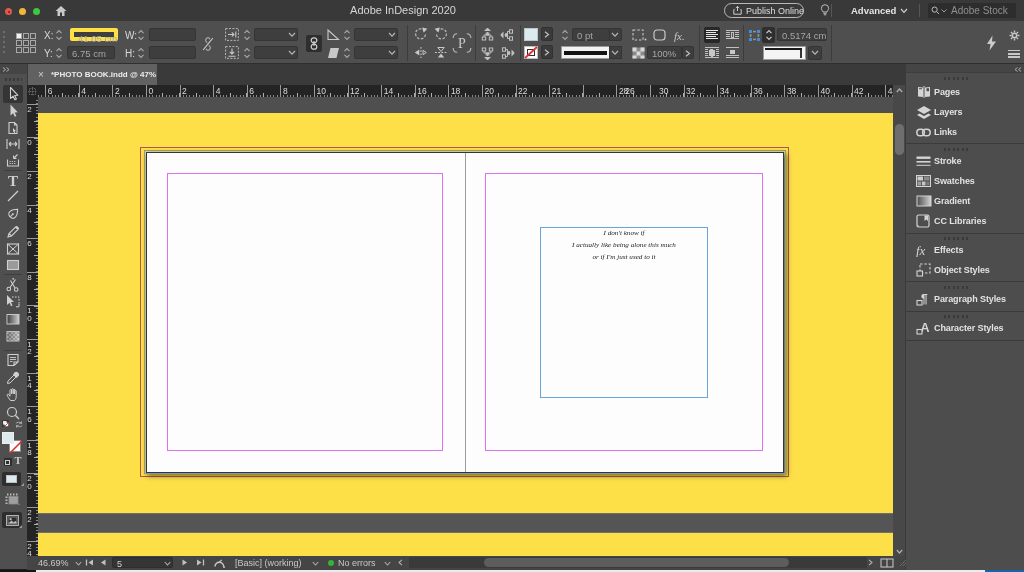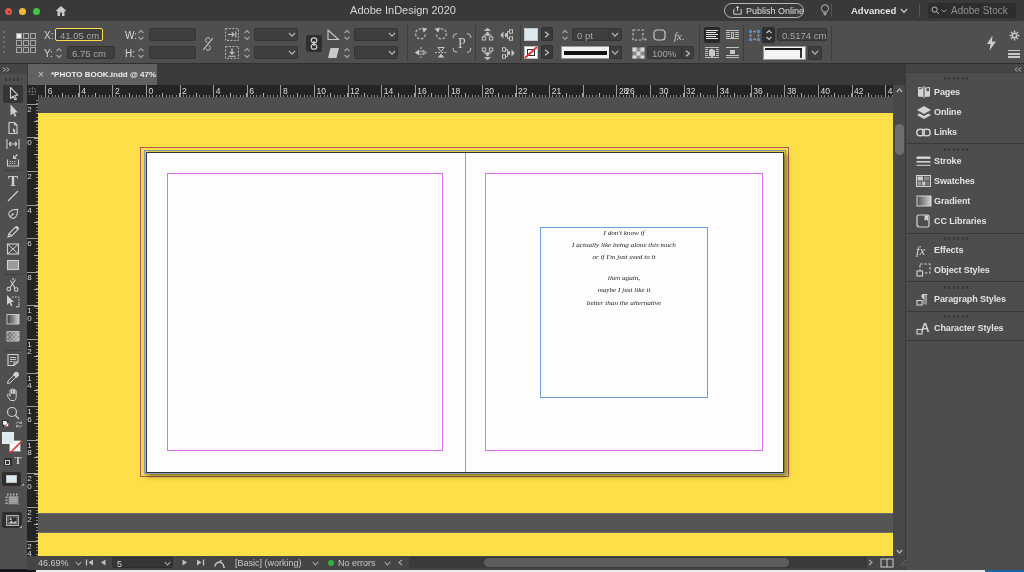--- a/index.html
+++ b/index.html
@@ -58,21 +58,21 @@
 <div class="abs" style="left:44px;top:9px;font-size:10px;color:#d8d8d8;">X:</div>
 <div class="abs" style="left:44px;top:27px;font-size:10px;color:#d8d8d8;">Y:</div>
 <svg class="abs" style="left:55px;top:8px;" width="8" height="12" viewBox="0 0 8 12">
       <path d="M1.5 4.2 L4 1.6 L6.5 4.2" stroke="#a9a9a9" stroke-width="1.1" fill="none"></path>
       <path d="M1.5 7.8 L4 10.4 L6.5 7.8" stroke="#a9a9a9" stroke-width="1.1" fill="none"></path>
     </svg>
 <svg class="abs" style="left:55px;top:26px;" width="8" height="12" viewBox="0 0 8 12">
       <path d="M1.5 4.2 L4 1.6 L6.5 4.2" stroke="#a9a9a9" stroke-width="1.1" fill="none"></path>
       <path d="M1.5 7.8 L4 10.4 L6.5 7.8" stroke="#a9a9a9" stroke-width="1.1" fill="none"></path>
     </svg>
-<div class="abs" style="left:55px;top:7px;width:48px;height:13px;background:#3e3e3e;border:1px solid #fde047;border-radius:2px;padding-left:32px;">
+<div class="abs" style="left:70px;top:7px;width:48px;height:13px;background:#3e3e3e;border:4px solid #fde047;border-radius:2px;padding-left:32px;">
       <div class="abs" style="left:4px;top:1px;font-size:9.5px;color:#a5a5a5;white-space:nowrap;">41.05 cm</div>
     </div>
 <div class="abs" style="left:67px;top:25px;width:48px;height:13px;background:#3e3e3e;border:1px solid #343434;border-radius:2px;">
       <div class="abs" style="left:4px;top:1px;font-size:9.5px;color:#a5a5a5;white-space:nowrap;">6.75 cm</div>
     </div>
 <div class="abs" style="left:125px;top:9px;font-size:10px;color:#d8d8d8;">W:</div>
 <div class="abs" style="left:125px;top:27px;font-size:10px;color:#d8d8d8;">H:</div>
 <svg class="abs" style="left:137px;top:8px;" width="8" height="12" viewBox="0 0 8 12">
       <path d="M1.5 4.2 L4 1.6 L6.5 4.2" stroke="#a9a9a9" stroke-width="1.1" fill="none"></path>
       <path d="M1.5 7.8 L4 10.4 L6.5 7.8" stroke="#a9a9a9" stroke-width="1.1" fill="none"></path>
@@ -463,21 +463,20 @@
 <div class="abs" style="left:101.5px;top:33.5px;width:649px;height:330px;border:1px solid #b25757;"></div>
 <div class="abs" style="left:108px;top:40px;width:638px;height:320px;box-shadow:2px 2px 5px 1px rgba(20,20,20,0.6);"></div>
 <div class="abs" style="left:105.5px;top:37px;width:642px;height:323.5px;border:1px solid #7e9aad;"></div>
 <div class="abs" style="left:107.5px;top:39px;width:638px;height:320.5px;background:#fdfdfd;border:1px solid #353535;"></div>
 <div class="abs" style="left:426.5px;top:40px;width:1px;height:318.5px;background:#9c9c9c;"></div>
 <div class="abs" style="left:128.5px;top:60px;width:276px;height:277.5px;border:1px solid #dc70ee;"></div>
 <div class="abs" style="left:447px;top:60px;width:277.5px;height:277.5px;border:1px solid #dc70ee;"></div>
 <div class="abs" style="left:502px;top:113.5px;width:168px;height:171.5px;border:1px solid #6aa3da;"></div>
 <div class="abs" style="left:502px;top:114px;width:168px;text-align:center;font-family:'Liberation Serif',serif;font-style:italic;font-size:7.15px;line-height:12.2px;color:#1c1c1c;">
 <div style="margin-bottom:8.6px;">I don't know if<br>I actually like being alone this much<br>or if I'm just used to it</div>
-<div style="margin-bottom:8.6px;">then again,<br>maybe I just like it<br>better than the alternative</div>
 </div>
 </div>
 <div class="abs" style="left:0;top:85px;width:27px;height:484px;background:#4f4f4f;">
 <div class="abs" style="left:3px;top:-0.5px;width:20px;height:18px;background:#353535;border-radius:2px;"></div>
     <div class="abs" style="left:5px;top:0.5px;width:16px;height:16px;">
       <svg width="16" height="16" viewBox="0 0 16 16">
         <path d="M5.5 1.5 L5.5 12.5 L8.1 10.2 L9.8 13.8 L11.4 13 L9.7 9.5 L12.8 9.2 Z" stroke="#cfcfcf" stroke-width="1.1" fill="none" stroke-linejoin="round"></path>
       </svg>
     </div>
 <div class="abs" style="left:5px;top:18px;width:16px;height:16px;">
@@ -679,21 +678,21 @@
         <rect x="3" y="3.2" width="3" height="1" fill="#4d4d4d"></rect>
       </svg>
     </div>
 <div class="abs" style="left:28px;top:22.5px;font-size:9px;letter-spacing:-0.1px;font-weight:bold;color:#e2e2e2;white-space:nowrap;">Pages</div>
 <div class="abs" style="left:10px;top:41px;width:16px;height:15px;">
       <svg width="16" height="15" viewBox="0 0 16 15">
         <path d="M8 1 L15 5 L8 9 L1 5 Z" fill="#d4d4d4"></path>
         <path d="M3.5 8.5 L1 10 L8 14 L15 10 L12.5 8.5 L8 11 Z" fill="#d4d4d4"></path>
       </svg>
     </div>
-<div class="abs" style="left:28px;top:42.5px;font-size:9px;letter-spacing:-0.1px;font-weight:bold;color:#e2e2e2;white-space:nowrap;">Online</div>
+<div class="abs" style="left:28px;top:42.5px;font-size:9px;letter-spacing:-0.1px;font-weight:bold;color:#e2e2e2;white-space:nowrap;">Layers</div>
 <div class="abs" style="left:10px;top:64px;width:15px;height:9px;">
       <svg width="15" height="9" viewBox="0 0 15 9">
         <g stroke="#d4d4d4" stroke-width="1.5" fill="none">
           <rect x="0.8" y="1.2" width="7.6" height="6.6" rx="3.3"></rect>
           <rect x="6.6" y="1.2" width="7.6" height="6.6" rx="3.3"></rect>
         </g>
       </svg>
     </div>
 <div class="abs" style="left:28px;top:62.5px;font-size:9px;letter-spacing:-0.1px;font-weight:bold;color:#e2e2e2;white-space:nowrap;">Links</div>
 <div class="abs" style="left:0;top:79px;width:119px;height:1px;background:#3a3a3a;"></div>

